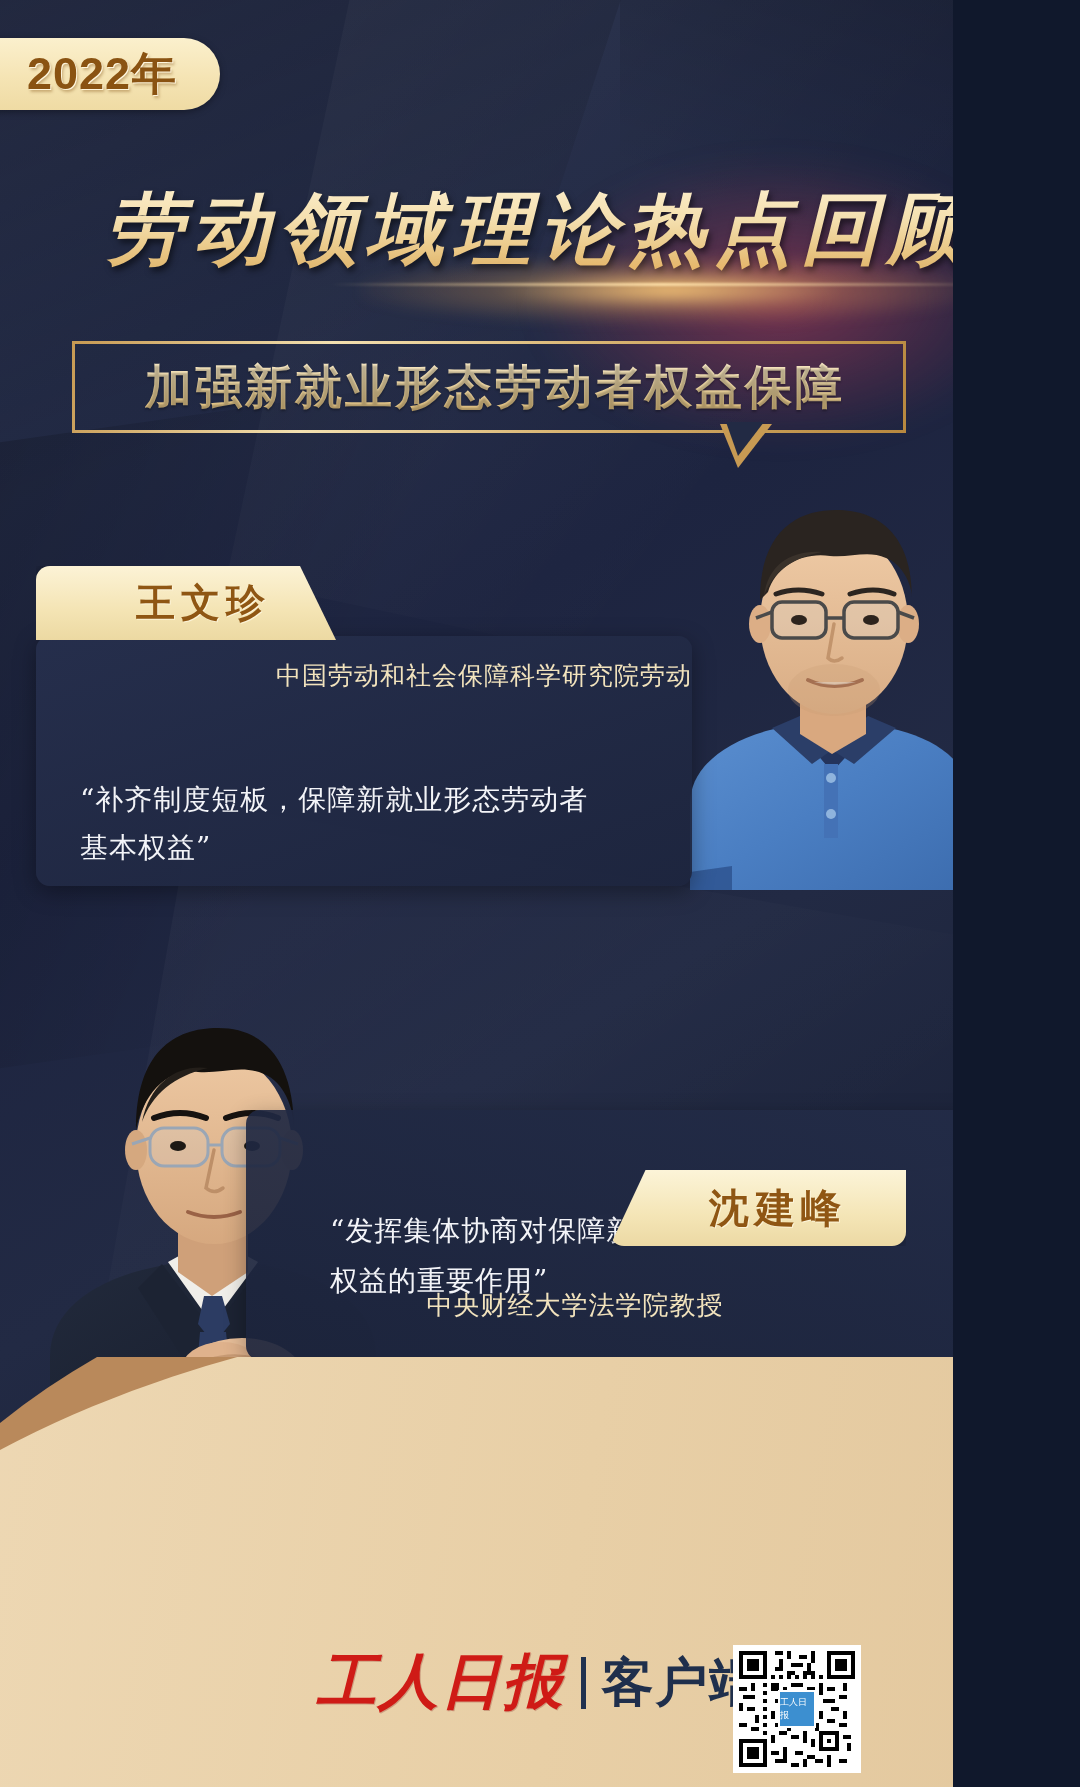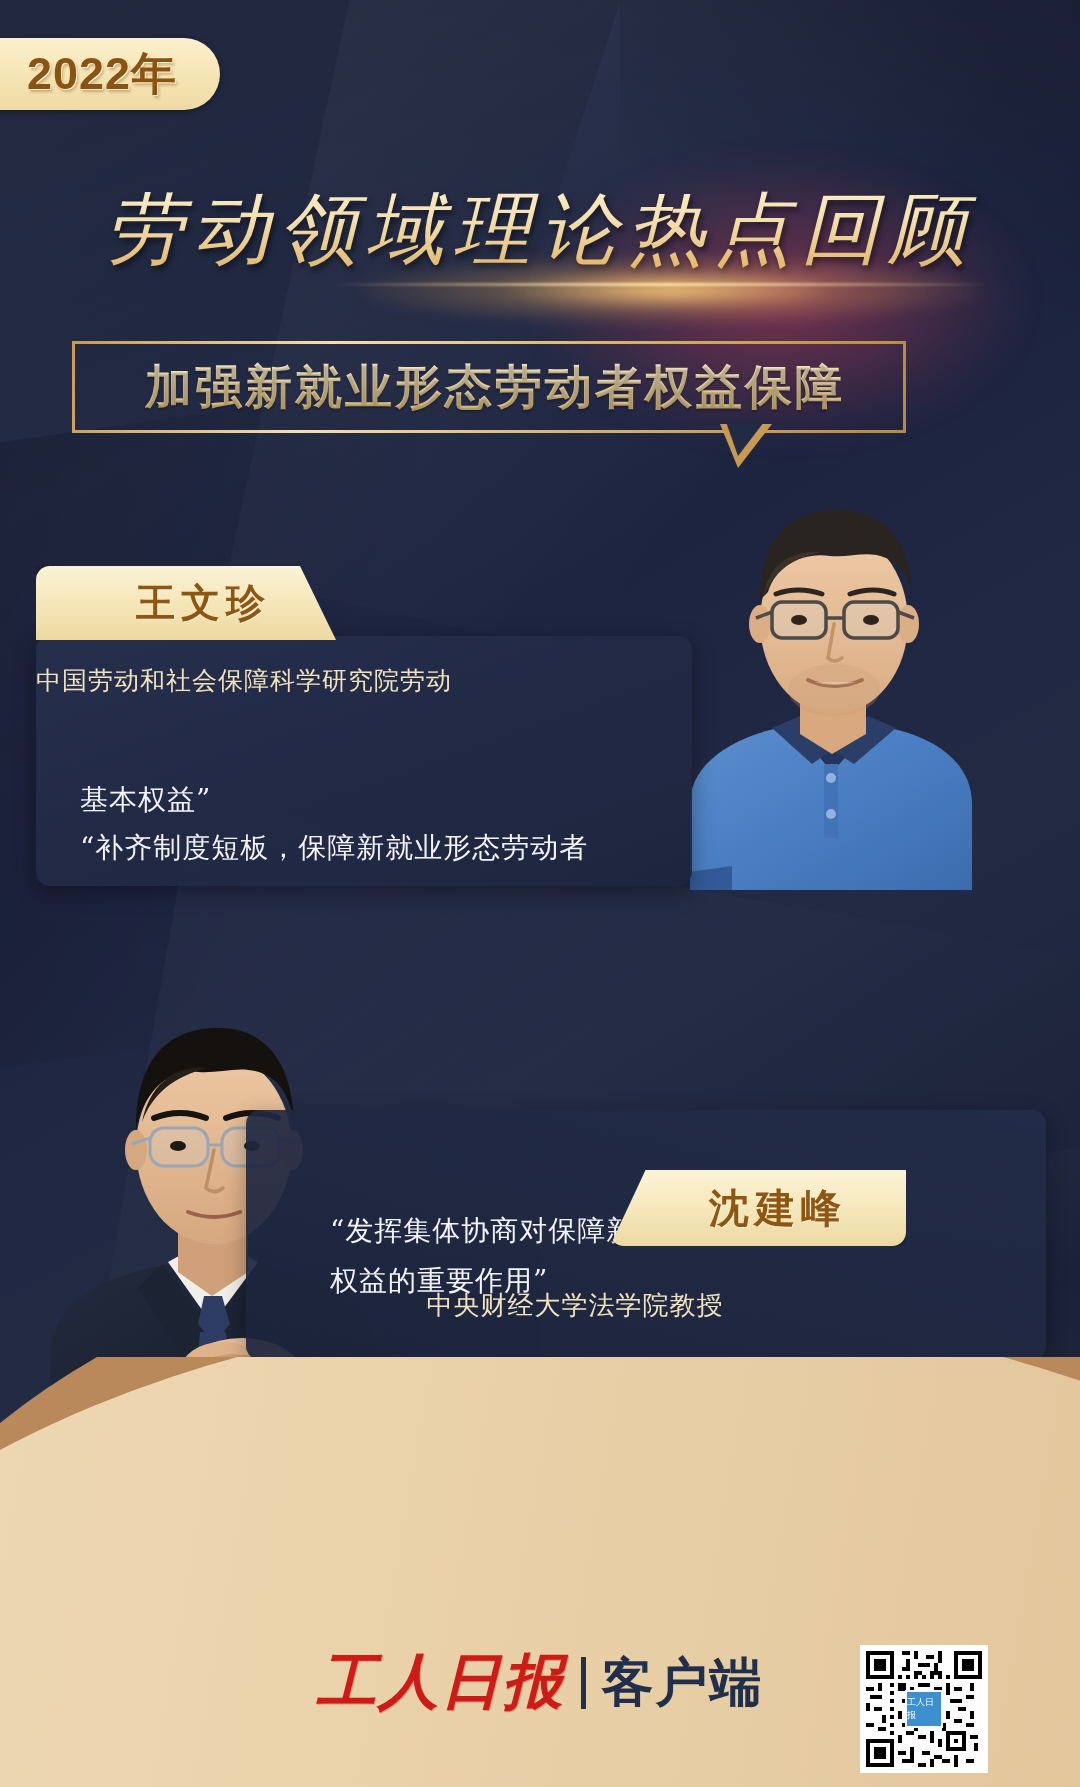--- a/index.html
+++ b/index.html
@@ -1,19 +1,19 @@
 <!DOCTYPE html>
 <html lang="zh"><head>
 <meta charset="utf-8">
 <style>
   html,body{margin:0;padding:0;background:#10182c;}
   body{font-family:"Liberation Sans","DejaVu Sans",sans-serif;}
 
   #poster{
-    position:relative;width:1080px;height:1787px;overflow:hidden;
+    position:relative;width:953px;height:1787px;overflow:hidden;
     background:
       linear-gradient(150deg, #2b3350 0%, #232b46 18%, #1d2440 38%, #222a44 58%, #1b2238 78%, #232a44 100%);
   }
 
   
   .facet{position:absolute;pointer-events:none;}
   .f1{top:-120px;left:300px;width:900px;height:800px;
       background:linear-gradient(115deg,rgba(255,255,255,.045),rgba(255,255,255,0) 60%);
       transform:rotate(12deg);}
   .f2{top:0px;left:-180px;width:700px;height:620px;
@@ -53,21 +53,21 @@
   .year-badge span{
     font-size:45px;font-weight:bold;letter-spacing:1px;
     color:#8a5312;
     text-shadow:1px 1px 0 #fff6dd, 2px 3px 3px rgba(120,70,10,.35);
     padding-left:14px;
   }
 
   
   .main-title{
     position:absolute;left:0;top:178px;width:1080px;text-align:center;
-    font-size:78px;font-weight:normal;letter-spacing:9px;
+    font-size:78px;font-weight:bold;letter-spacing:9px;
     font-family:"DejaVu Sans","Liberation Sans",sans-serif;
     font-style:italic;
     background:linear-gradient(180deg,#fdf0cf 0%,#f4dfae 40%,#e9c684 70%,#d8ab5f 100%);
     -webkit-background-clip:text;background-clip:text;color:transparent;
     -webkit-text-fill-color:transparent;
     filter:drop-shadow(2px 4px 3px rgba(0,0,0,.55));
   }
 
   
   .bubble{
@@ -112,23 +112,23 @@
     display:flex;align-items:center;
     box-shadow:0 -2px 8px rgba(0,0,0,.25);
   }
   .nametag1 span{
     font-size:39px;font-weight:bold;letter-spacing:6px;color:#8f5613;
     padding-left:68px;
     text-shadow:1px 1px 0 rgba(255,250,230,.7);
     margin-left:32px;
   }
   .card1-desc{
-    position:absolute;left:0;top:22px;width:656px;text-align:left;
+    position:absolute;left:0;top:14px;width:656px;text-align:right;
     color:#f2e3bd;font-size:25px;line-height:50px;letter-spacing:1px;
-    font-family:Liberation Mono, monospace;
+    font-family:Liberation Sans, sans-serif;
   }
   .card1-quote{
     position:absolute;left:44px;top:140px;width:600px;
     color:#f3f4f8;font-size:28px;line-height:48px;letter-spacing:1px;
     font-family:"DejaVu Serif","Liberation Serif",serif;
   }
 
   
   .card2{
     position:absolute;left:246px;top:1110px;width:800px;height:250px;
@@ -282,22 +282,22 @@
 
       <ellipse cx="162" cy="218" rx="46" ry="26" fill="#c79a74" opacity=".25"></ellipse>
     </svg>
   </div>
 
   <div class="card1">
     <div class="card1-desc">
       <div>中国劳动和社会保障科学研究院劳动</div>
     </div>
     <div class="card1-quote">
+      <div>“补齐制度短板，保障新就业形态劳动者</div>
       <div>基本权益”</div>
-      <div>“补齐制度短板，保障新就业形态劳动者</div>
     </div>
   </div>
   <div class="nametag1">
     <span>王文珍</span>
   </div>
 
   <div class="portrait" style="left:42px;top:952px;width:340px;height:500px;">
     <svg viewBox="0 0 340 500" width="340" height="500">
       <defs>
         <linearGradient id="suit2" x1="0" y1="0" x2="1" y2="1">

